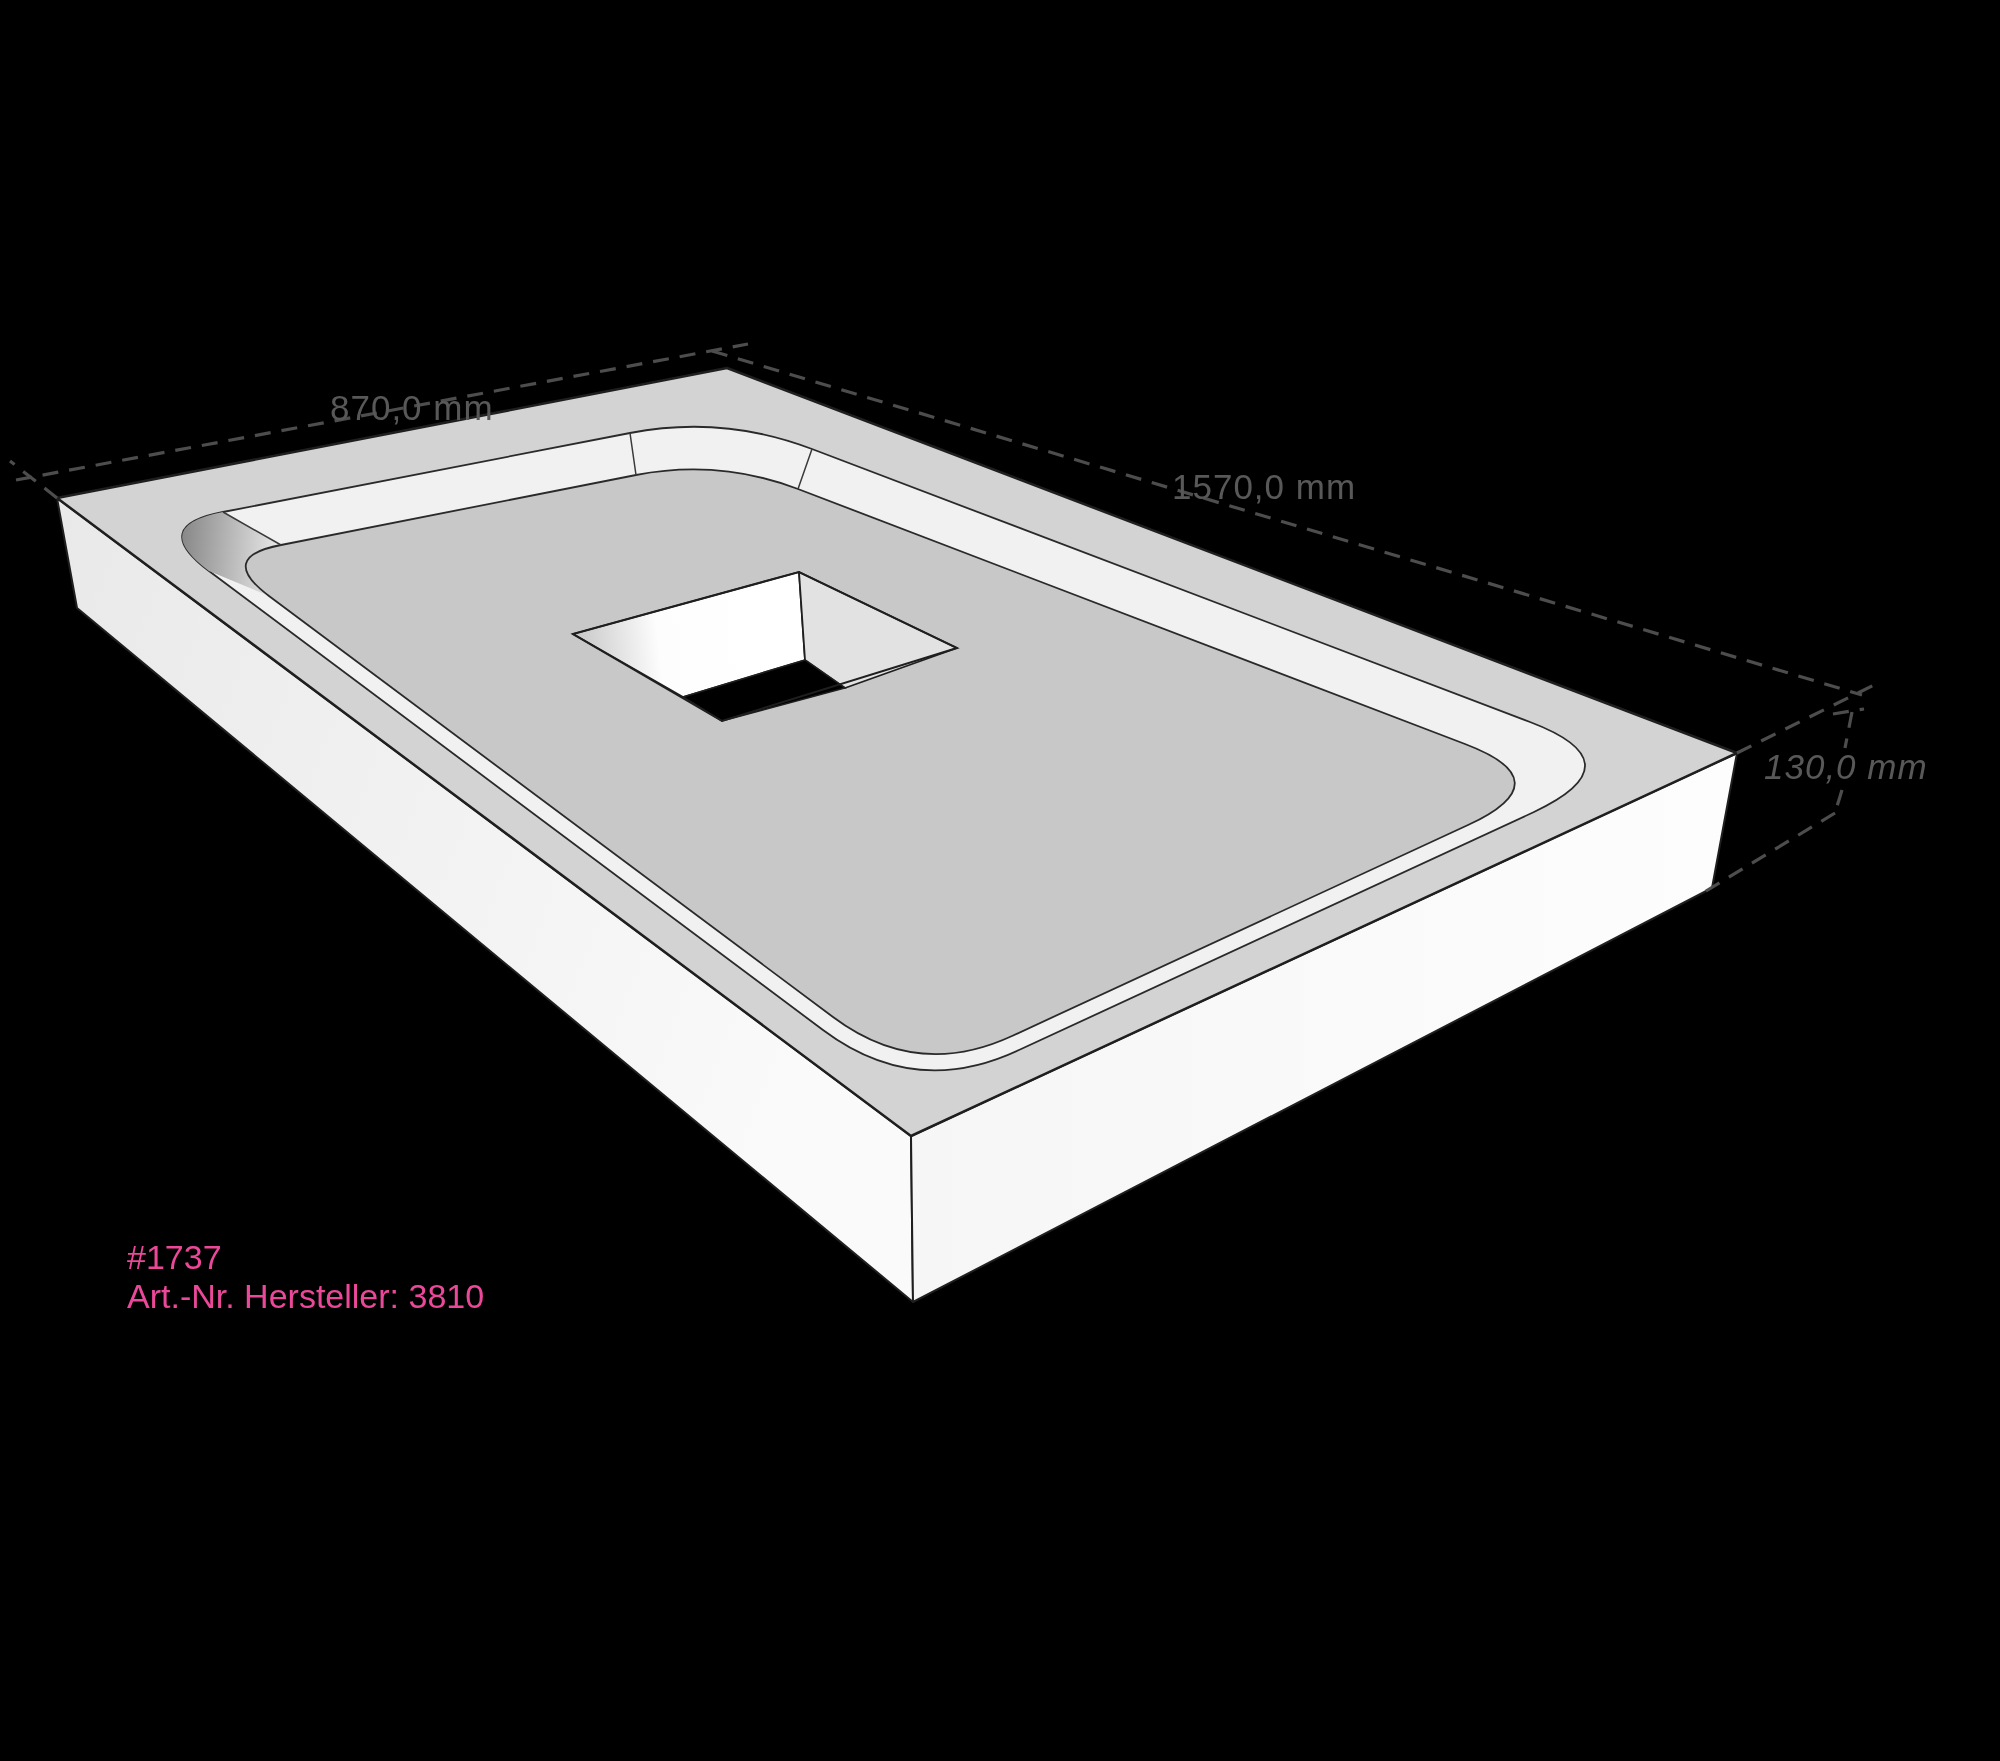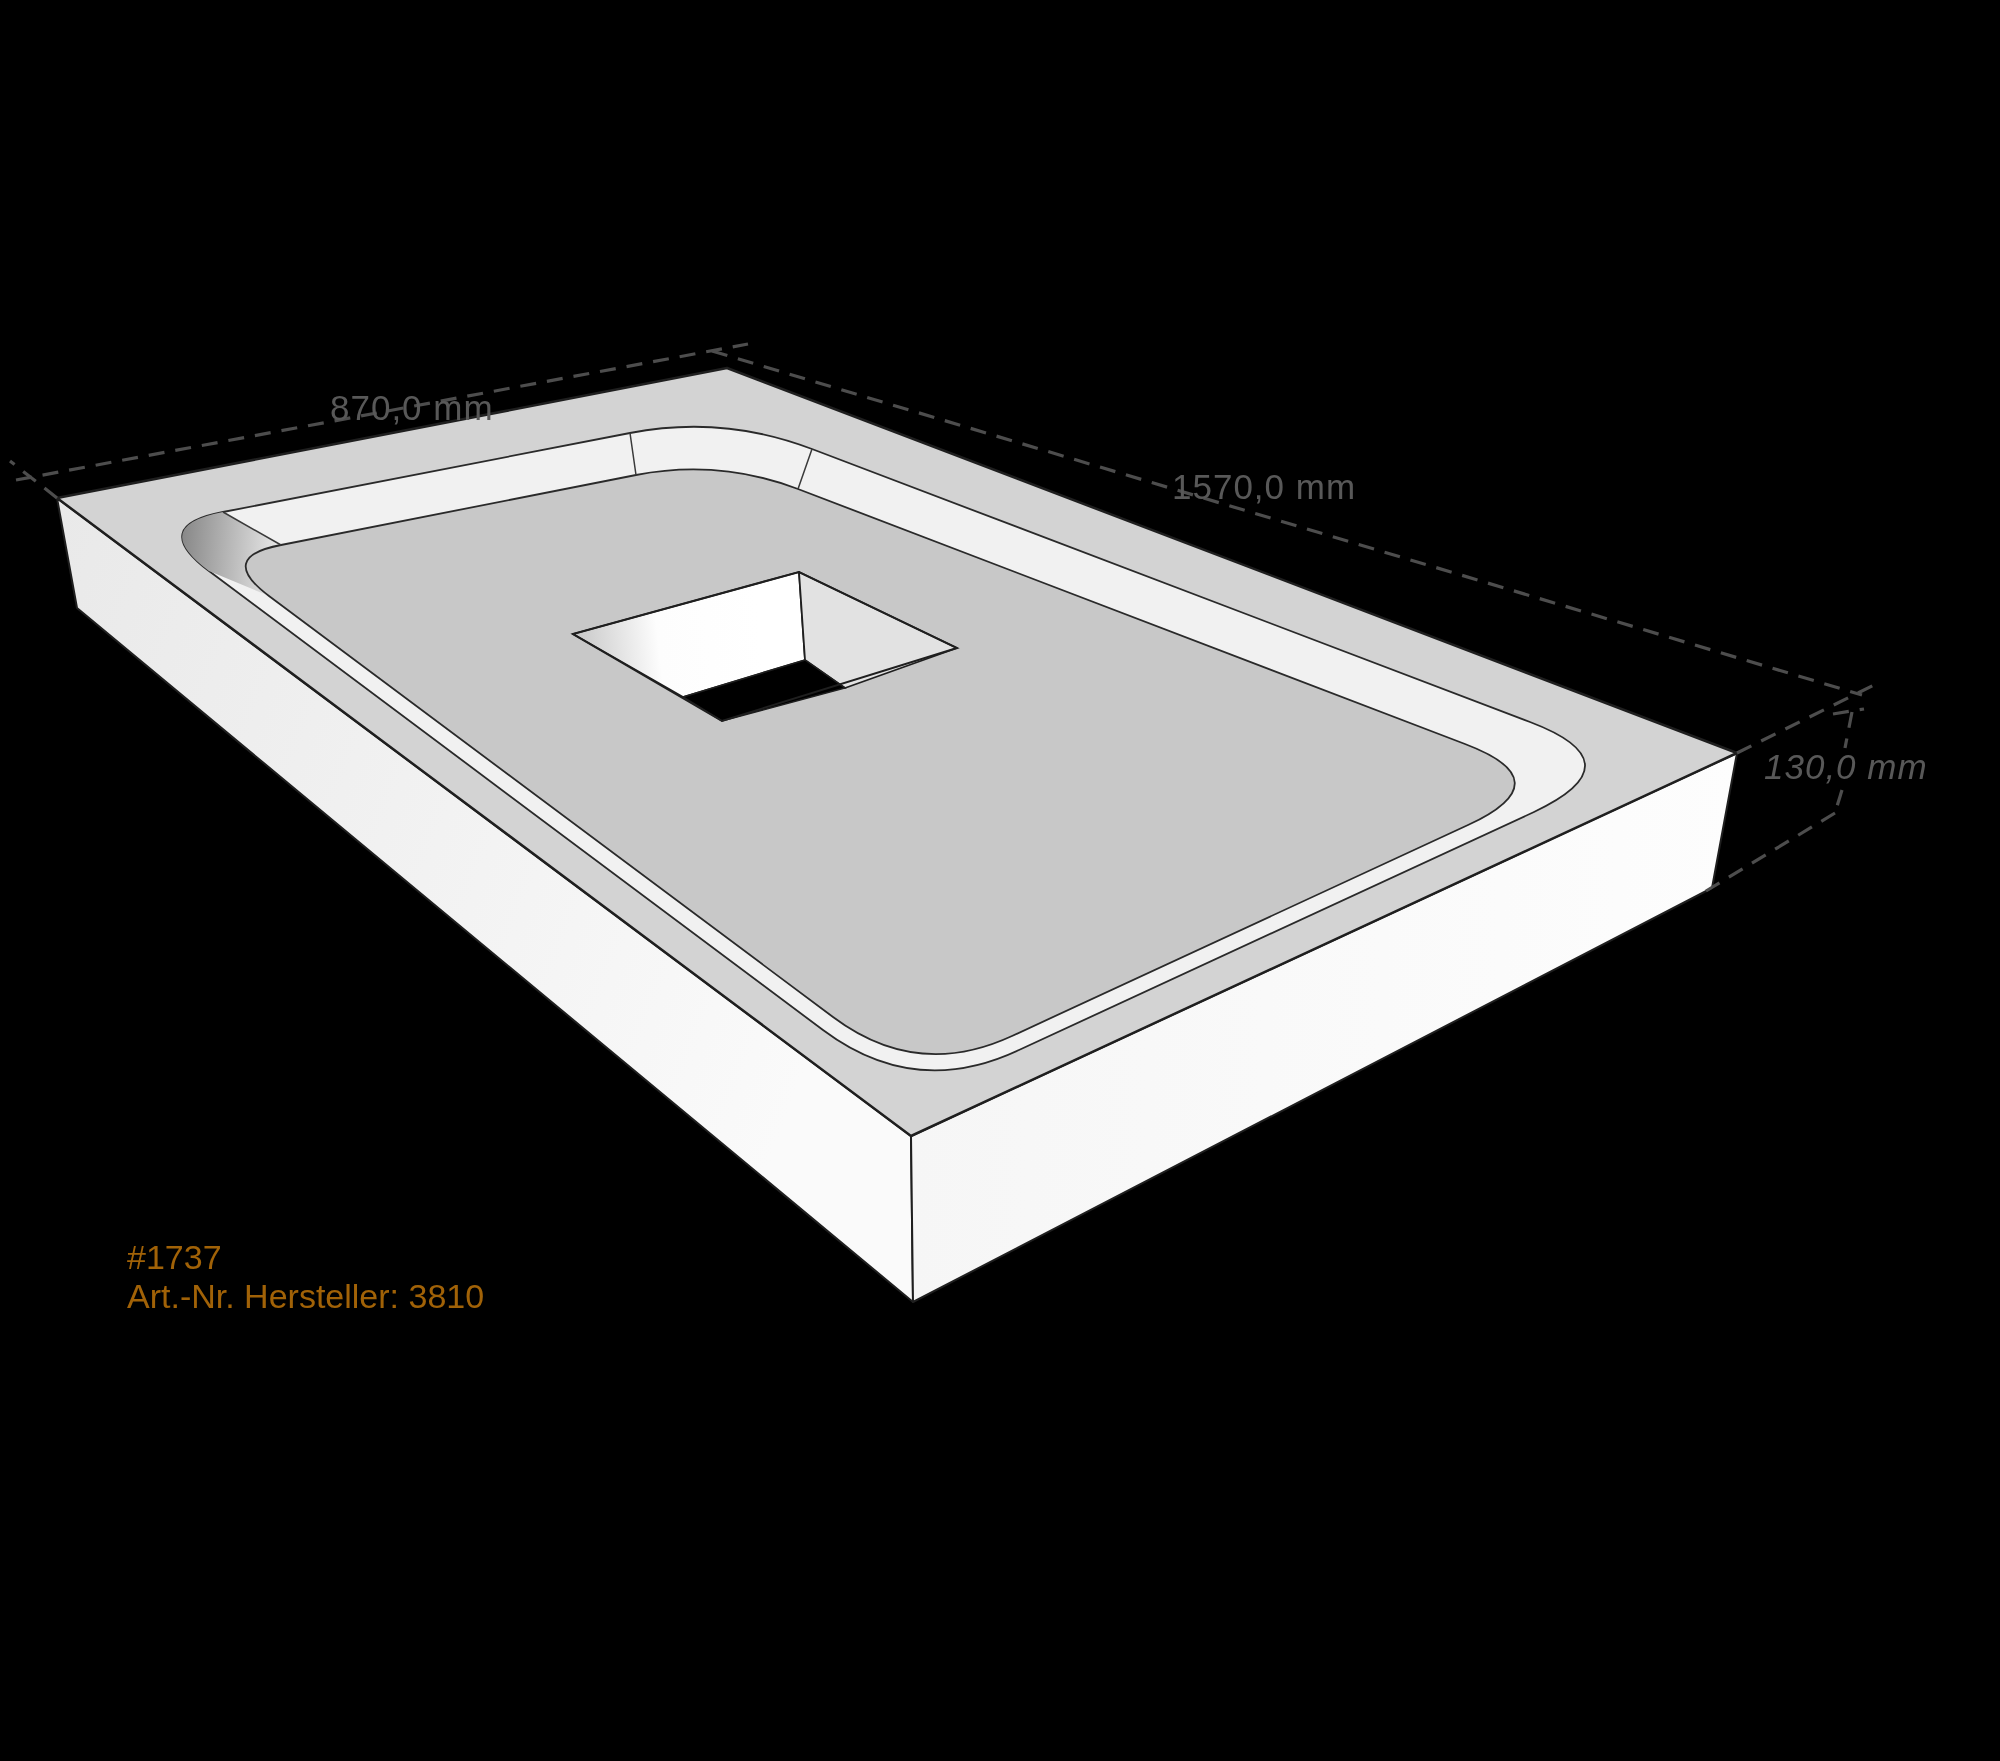--- a/index.html
+++ b/index.html
@@ -30,21 +30,21 @@
     letter-spacing: 1px;
     white-space: nowrap;
   }
   .dim-label-870  { left: 300px;  top: 388px; margin-left: 30px; }
   .dim-label-1570 { left: 1146px; top: 467px; margin-left: 26px; }
   .dim-label-130  { left: 1764px; top: 747px; font-style: italic; }
   .info-block {
     position: absolute;
     left: 127px;
     top: 1238px;
-    color: #a16207;
+    color: #ec4899;
     font-size: 34px;
     font-weight: 400;
     line-height: 39px;
     white-space: nowrap;
   }
 </style>
 </head>
 <body>
 
 <div class="canvas">

